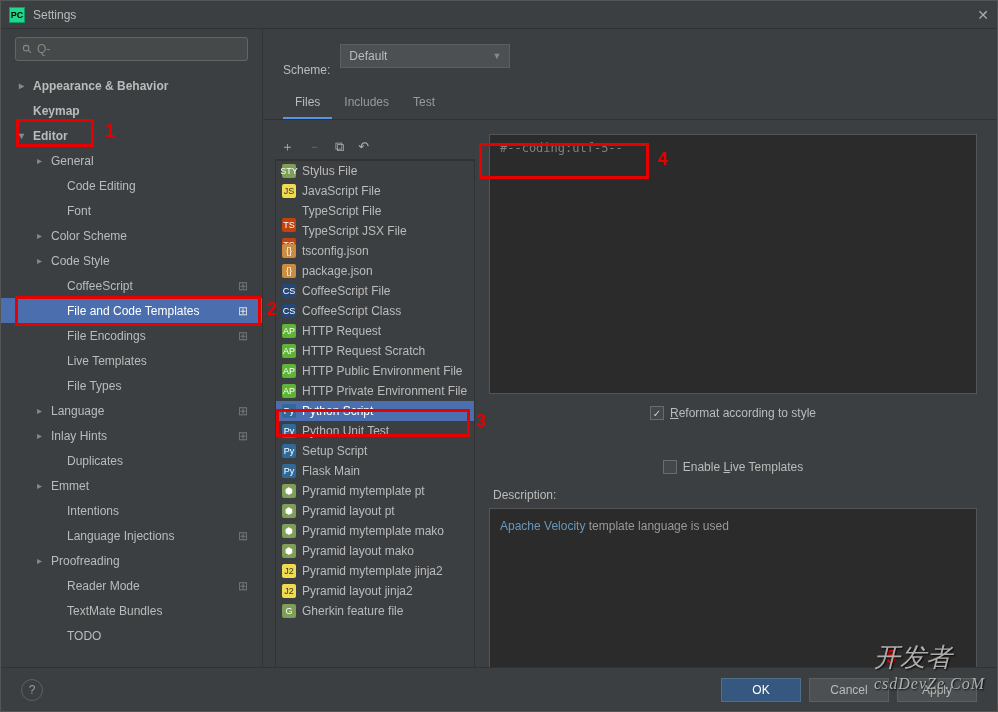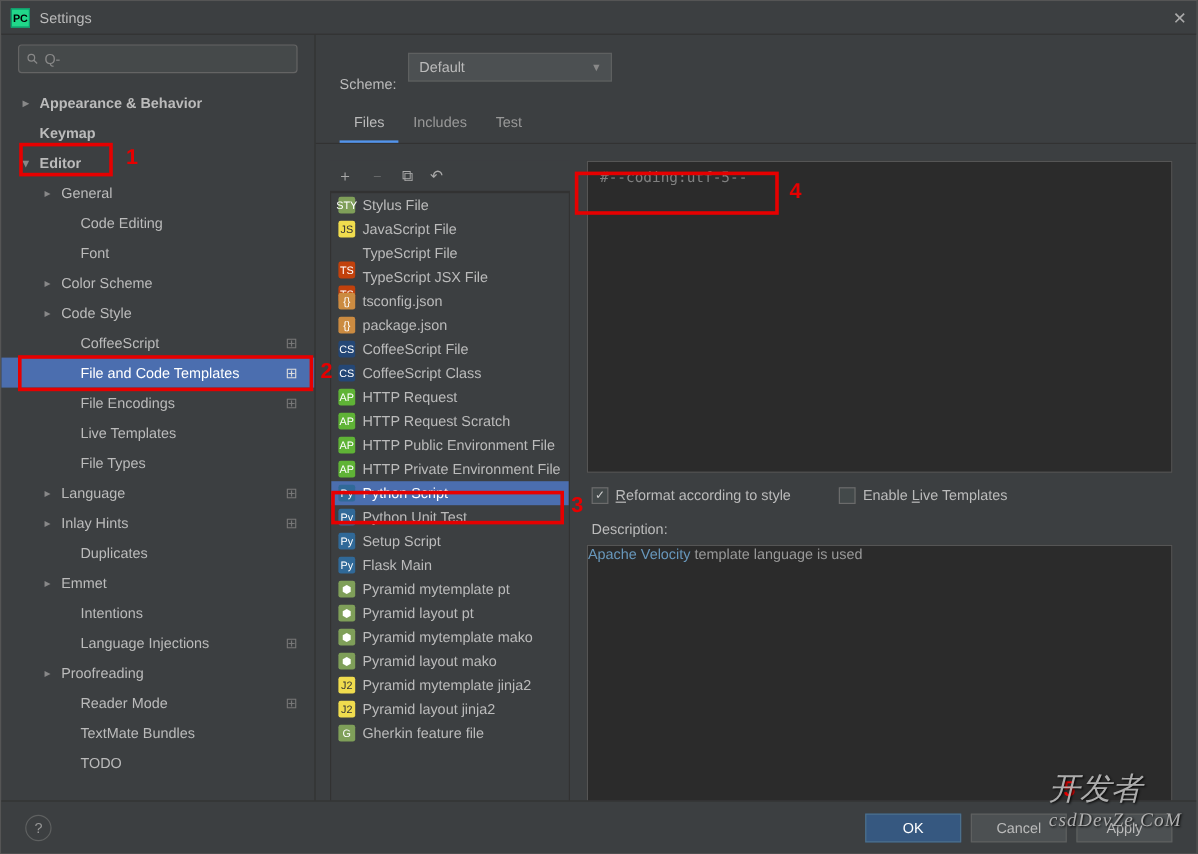--- a/index.html
+++ b/index.html
@@ -80,29 +80,29 @@
 .f-cs { background: #244776; }
 .f-ht { background: #5fb336; }
 .f-pk { background: #cb8b41; }
 .f-gn { background: #7f9f59; }
 
 .right-panel { flex: 1; display: flex; flex-direction: column; min-height: 0; }
 .editor {
   height: 260px; background: #2b2b2b; border: 1px solid #555;
   padding: 6px 10px; font-family: Consolas, monospace; font-size: 12px; color: #808080;
 }
-.opts-row { display: flex; gap: 40px; align-items: center; padding: 12px 4px; }
+.opts-row { display: flex; gap: 40px; align-items: center; padding: 12px 4px; flex-direction: column; }
 .chk { display: flex; align-items: center; gap: 6px; }
 .chkbox { width: 14px; height: 14px; border: 1px solid #6b6b6b; background: #43494a; display: inline-flex; align-items: center; justify-content: center; font-size: 10px; color: #ccc; }
 .chkbox.chk-on::after { content: "✓"; }
 .underline { text-decoration: underline; }
 .desc-label { padding: 2px 4px; }
 .desc-box {
   flex: 1; background: #2b2b2b; border: 1px solid #555; margin-top: 4px;
-  color: #999;
+  padding: 10px; color: #999;
 }
 .desc-box .link { color: #6897bb; }
 
 .buttons {
   position: absolute; bottom: 0; left: 0; right: 0; height: 44px;
   border-top: 1px solid #323232; display: flex; align-items: center;
   padding: 0 20px; background: #3c3f41;
 }
 .help { width: 22px; height: 22px; border: 1px solid #5e6060; border-radius: 50%; display: flex; align-items: center; justify-content: center; color: #999; }
 .btn { width: 80px; height: 24px; margin-left: 8px; display: flex; align-items: center; justify-content: center; border: 1px solid #5e6060; background: #4c5052; color: #bbb; }

